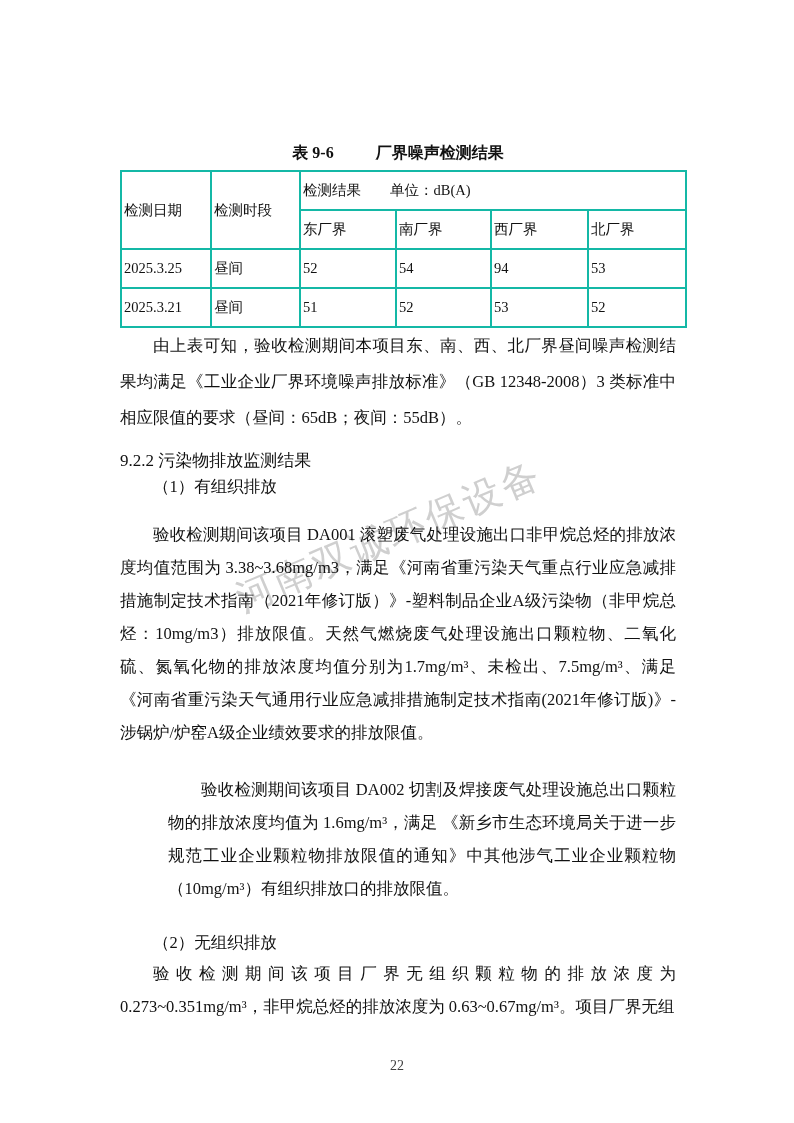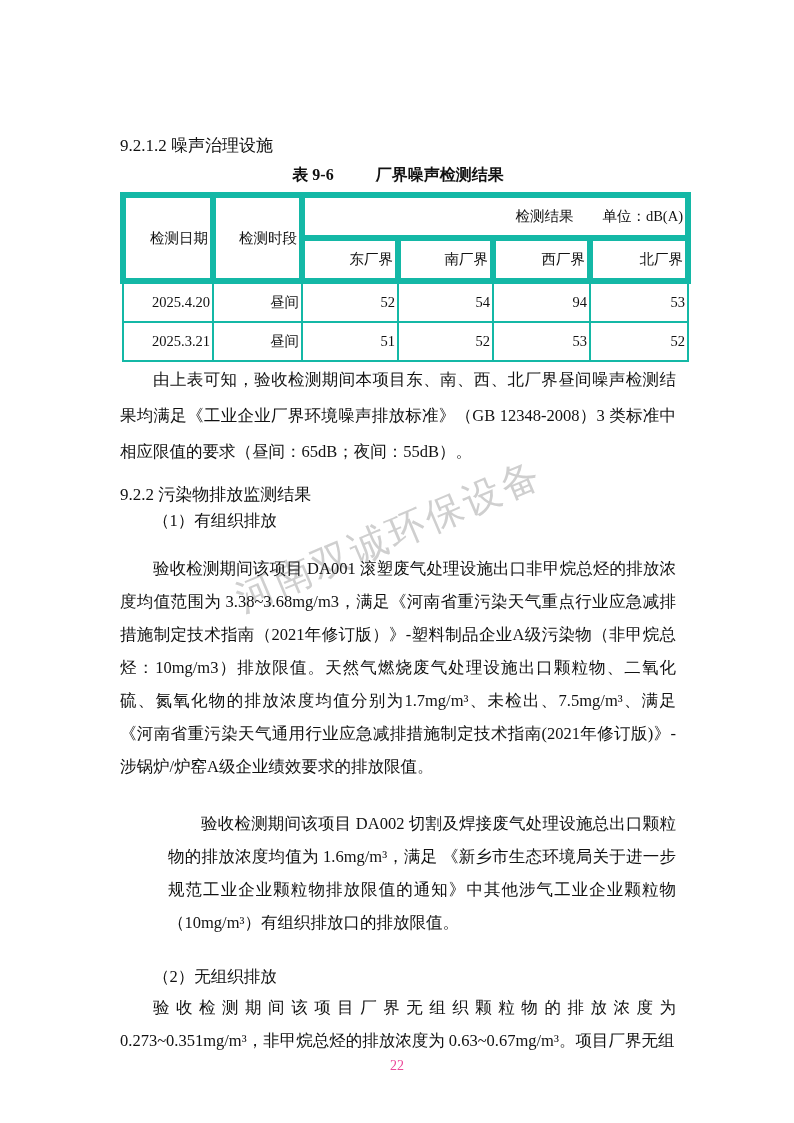--- a/index.html
+++ b/index.html
@@ -44,22 +44,22 @@
     line-height: 20px;
   }
   .caption-gap { display: inline-block; width: 42px; }
   table.noise {
     border-collapse: collapse;
     width: 565px;
     margin-top: 7px;
     table-layout: fixed;
   }
   table.noise th, table.noise td {
-    border: 6px solid #14b8a6;
-    text-align: right;
+    border: 2px solid #14b8a6;
+    text-align: left;
     vertical-align: middle;
     font-weight: normal;
     font-size: 14.5px;
     height: 37px;
     padding: 0 2px;
     overflow: hidden;
   }
   table.noise .thickL { border-left-width: 2px; }
   table.noise tr.data-row td { border-width: 2px; }
   .para {
@@ -75,34 +75,33 @@
   .p-org1 { margin-top: 17px; line-height: 33px; }
   .p-org2 { margin-top: 24px; line-height: 33px; margin-left: 48px; }
   .sub-item2 { margin-top: 24px; }
   .p-unorg { margin-top: 0; line-height: 33px; }
   .page-number {
     position: absolute;
     left: 0; right: 0;
     top: 1058px;
     text-align: center;
     font-size: 14px;
-    color: #ec4899;
+    color: #404040;
     z-index: 2;
   }
 </style>
 </head>
 <body>
 
 <div class="page">
 
   <div class="watermark">河南双诚环保设备</div>
 
   <div class="content">
 
-    <h3 class="h-sec">9.2.1.2 噪声治理设施</h3>
 
     <div class="tbl-caption">
       <span>表 9-6</span><span class="caption-gap"></span><span>厂界噪声检测结果</span>
     </div>
 
     <table class="noise">
       <colgroup>
         <col style="width:90px">
           <col style="width:89px">
           <col style="width:96px">
@@ -116,21 +115,21 @@
           <th rowspan="2">检测时段</th>
           <th colspan="4" class="thickL">检测结果　　单位：dB(A)</th>
         </tr>
         <tr>
           <th class="thickL">东厂界</th>
           <th>南厂界</th>
           <th>西厂界</th>
           <th>北厂界</th>
         </tr>
         <tr class="data-row">
-          <td>2025.4.20</td>
+          <td>2025.3.25</td>
           <td>昼间</td>
           <td>52</td>
           <td>54</td>
           <td>94</td>
           <td>53</td>
         </tr>
         <tr class="data-row">
           <td>2025.3.21</td>
           <td>昼间</td>
           <td>51</td>

